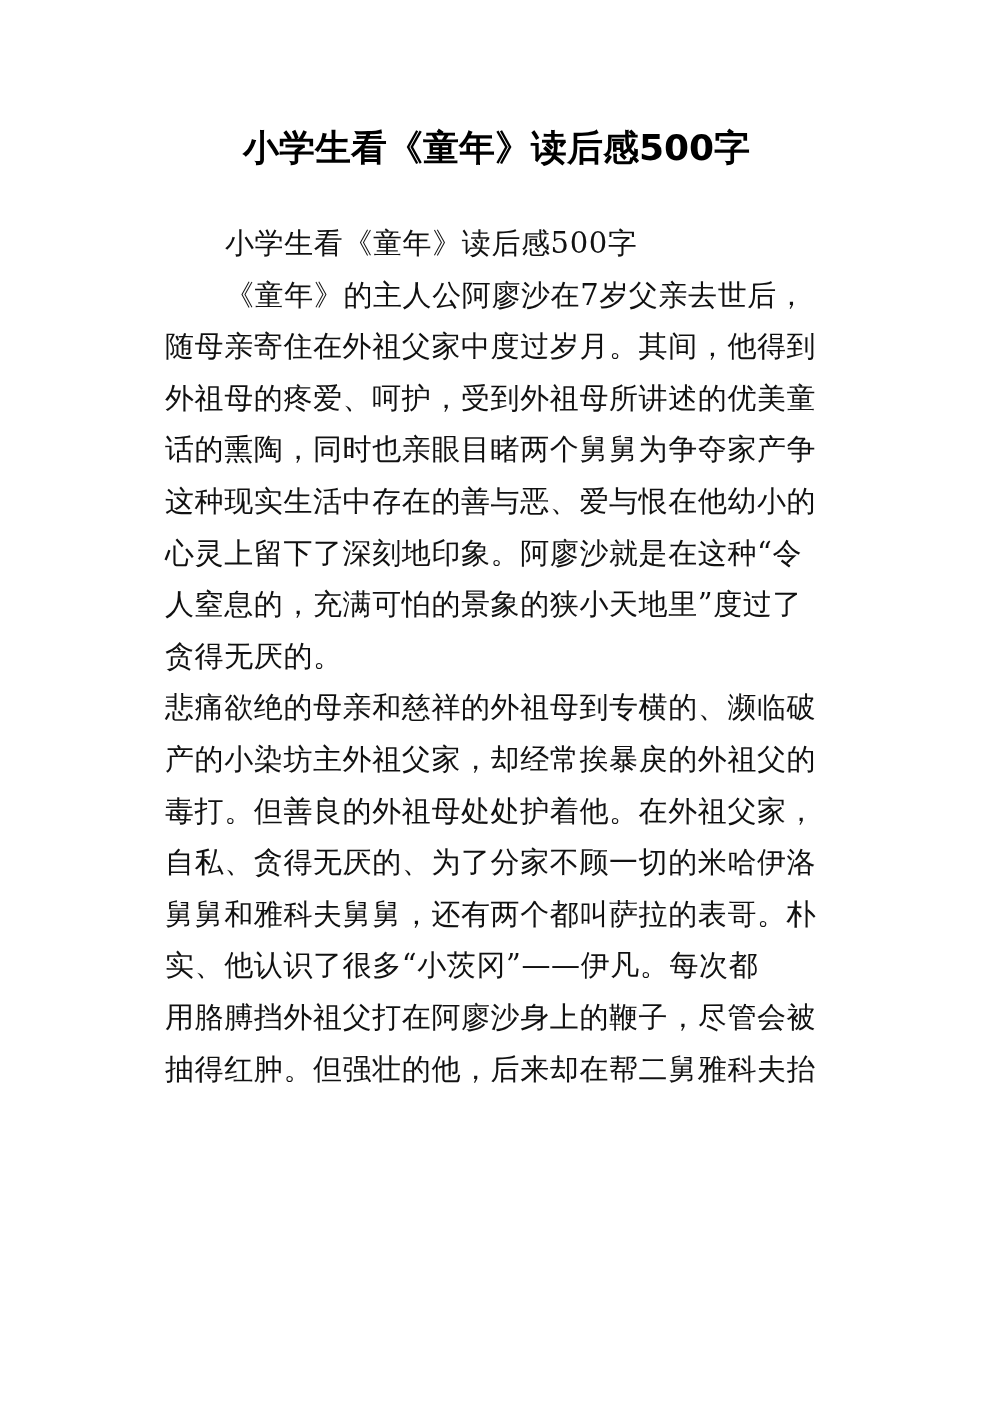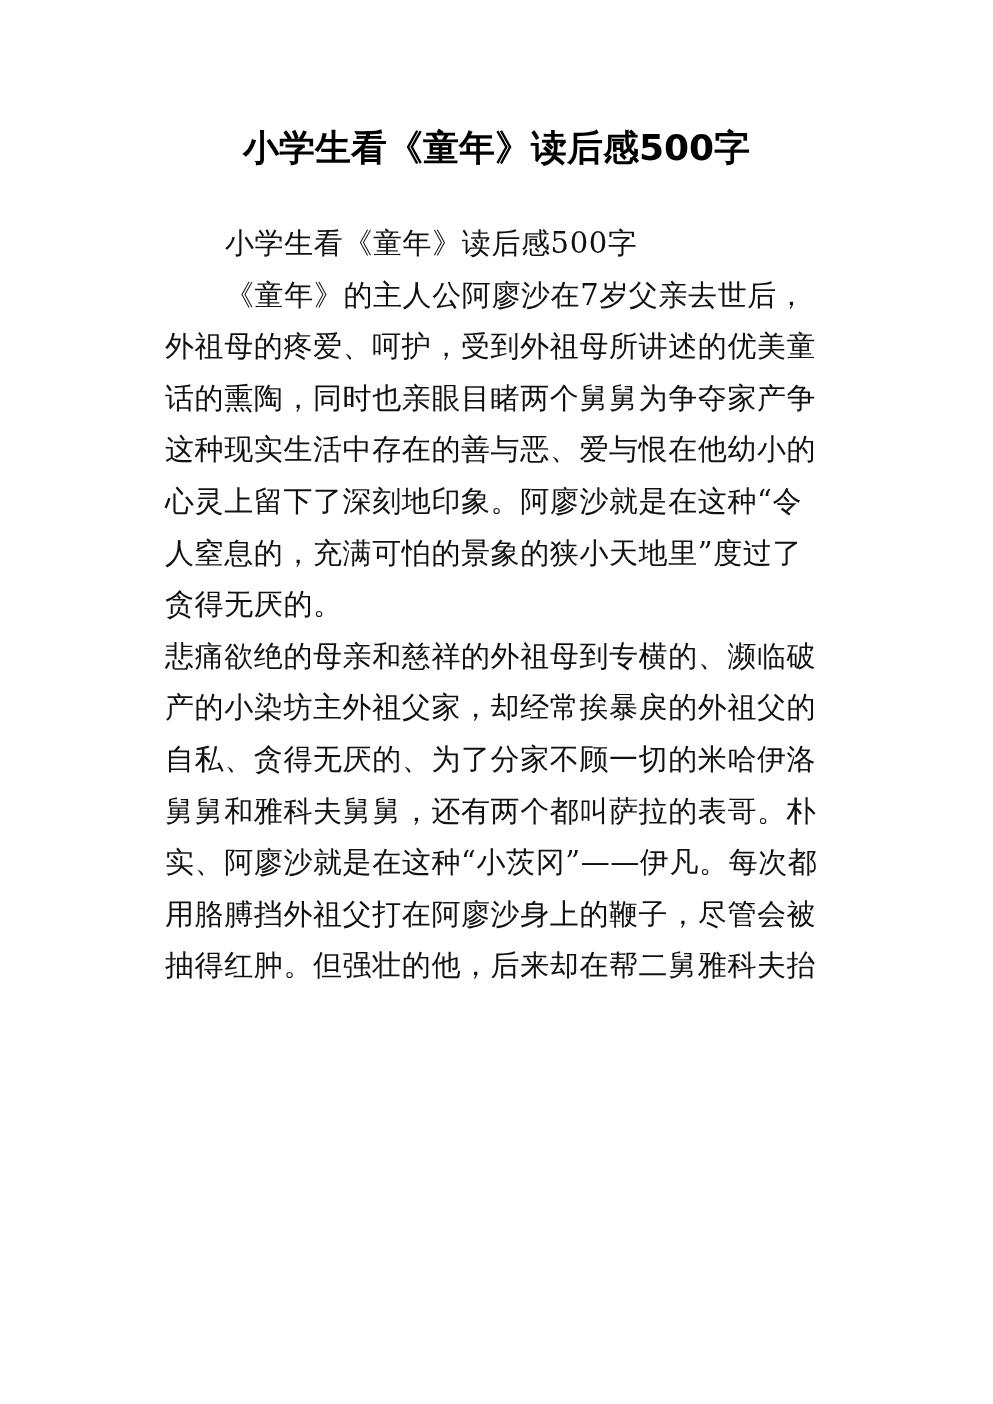--- a/index.html
+++ b/index.html
@@ -60,32 +60,34 @@
 <div class="page">
 
   <div class="doc-title">小学生看《童年》读后感500字</div>
 
   <div class="body-text">
 
     <div class="line indent">小学生看《童年》读后感500字</div>
 
     <div>
       <div class="line indent">《童年》的主人公阿廖沙在7岁父亲去世后，</div>
+      <div class="line">随母亲寄住在外祖父家中度过岁月。其间，他得到</div>
       <div class="line">外祖母的疼爱、呵护，受到外祖母所讲述的优美童</div>
       <div class="line">话的熏陶，同时也亲眼目睹两个舅舅为争夺家产争</div>
       <div class="line">这种现实生活中存在的善与恶、爱与恨在他幼小的</div>
       <div class="line">心灵上留下了深刻地印象。阿廖沙就是在这种“令</div>
       <div class="line">人窒息的，充满可怕的景象的狭小天地里”度过了</div>
       <div class="line">贪得无厌的。</div>
     </div>
 
     <div>
       <div class="line">悲痛欲绝的母亲和慈祥的外祖母到专横的、濒临破</div>
       <div class="line">产的小染坊主外祖父家，却经常挨暴戾的外祖父的</div>
+      <div class="line">毒打。但善良的外祖母处处护着他。在外祖父家，</div>
       <div class="line">自私、贪得无厌的、为了分家不顾一切的米哈伊洛</div>
       <div class="line">舅舅和雅科夫舅舅，还有两个都叫萨拉的表哥。朴</div>
-      <div class="line">实、阿廖沙就是在这种“小茨冈”——伊凡。每次都</div>
+      <div class="line">实、他认识了很多“小茨冈”——伊凡。每次都</div>
       <div class="line">用胳膊挡外祖父打在阿廖沙身上的鞭子，尽管会被</div>
       <div class="line">抽得红肿。但强壮的他，后来却在帮二舅雅科夫抬</div>
     </div>
 
   </div>
 </div>
 
 </body></html>

